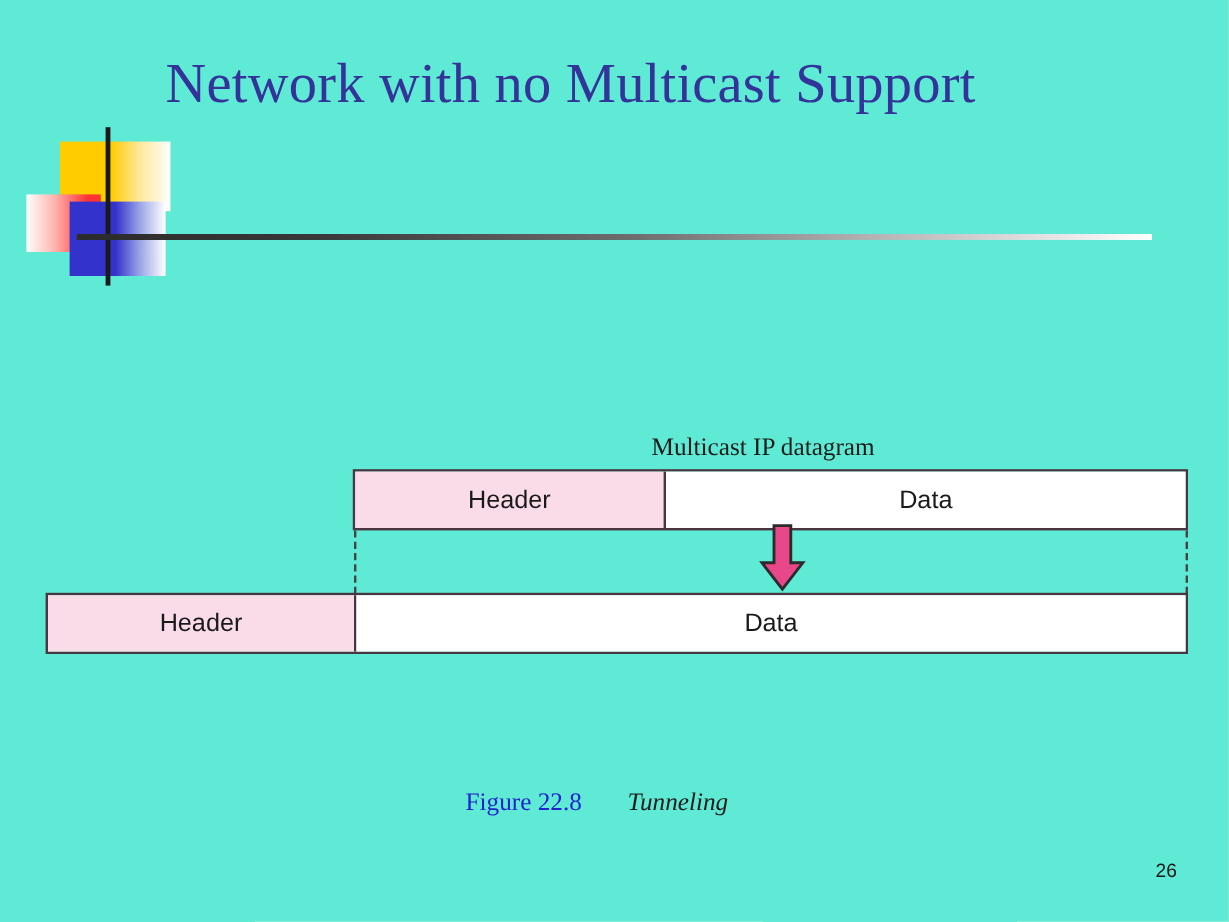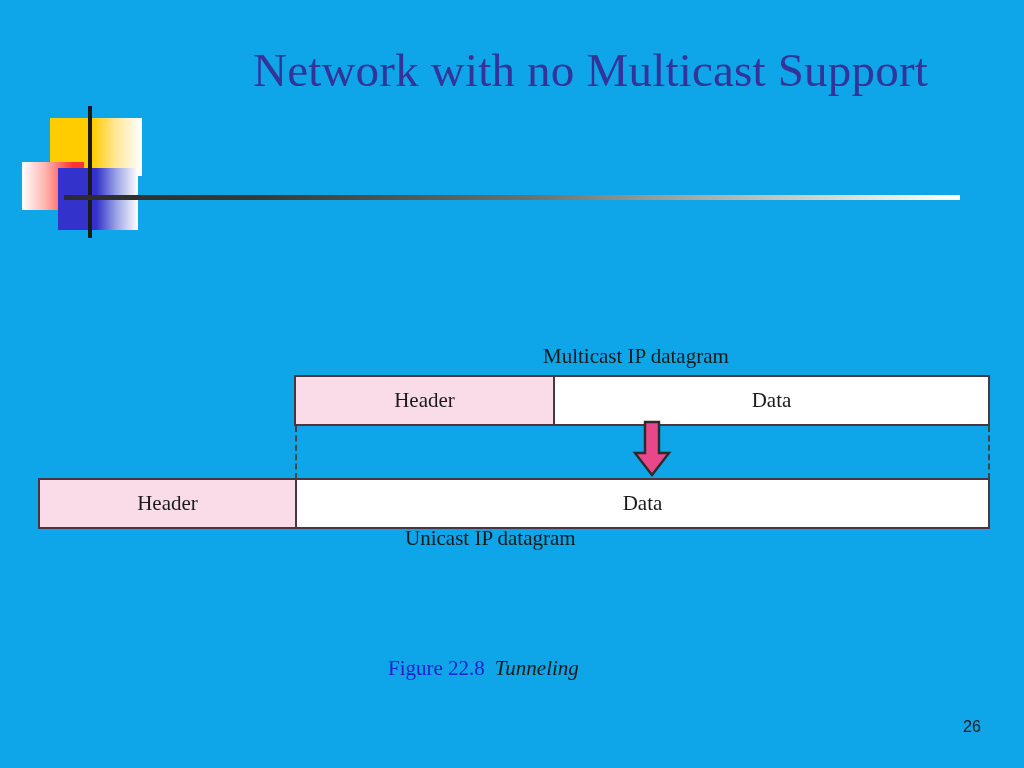--- a/index.html
+++ b/index.html
@@ -14,22 +14,21 @@
     overflow: hidden;
     position: relative;
   }
 
   
   #slide {
     position: absolute;
     left: 0; top: 0;
     width: 1024px;
     height: 768px;
-    background: #0ea5e9;
-    text-align: right;
+    background: #5eead4;
   }
 
   
   #title-block {
     position: absolute;
     left: 138px;
     top: 36px;
     width: 790px;
   }
   #slide-title {
@@ -84,21 +83,21 @@
     top: 195px;
     width: 896px;
     height: 5px;
     background: linear-gradient(to right, #2b2b2b 0%, #383838 22%, #6e6e6e 52%, #b9b9b9 76%, #e8e8e8 92%, #ffffff 100%);
   }
 
   
   #figure {
     position: absolute;
     left: 0px;
-    top: 330px;
+    top: 346px;
     width: 1024px;
     height: 240px;
   }
 
   .dg-label {
     position: absolute;
     font-family: "Liberation Serif", serif;
     font-size: 21px;
     color: #1a1a1a;
     white-space: nowrap;
@@ -162,21 +161,21 @@
   }
   #unicast-data-cell {
     flex: 1;
     background: #ffffff;
     display: flex;
     align-items: center;
     justify-content: center;
   }
 
   .cell-text {
-    font-family: Liberation Serif, serif;
+    font-family: Liberation Sans, sans-serif;
     font-size: 21px;
     color: #1a1a1a;
   }
 
   
   .dash-line {
     position: absolute;
     top: 96px;
     width: 0;
     height: 53px;
@@ -203,21 +202,21 @@
     white-space: nowrap;
   }
   #caption-figure {
     font-family: "Liberation Serif", serif;
     color: #2222CC;
   }
   #caption-title {
     font-family: "Liberation Serif", serif;
     color: #1a1a1a;
     font-style: italic;
-    margin-left: 10px;
+    margin-left: 38px;
   }
 
   
   #page-number {
     position: absolute;
     left: 963px;
     top: 718px;
     font-family: "Liberation Sans", sans-serif;
     font-size: 16px;
     color: #1a1a1a;
@@ -263,21 +262,20 @@
 
     <div id="unicast-row">
       <div id="unicast-header-cell">
         <span class="cell-text">Header</span>
       </div>
       <div id="unicast-data-cell">
         <span class="cell-text">Data</span>
       </div>
     </div>
 
-    <div class="dg-label" id="label-unicast">Unicast IP datagram</div>
   </div>
 
   <div id="caption">
     <span id="caption-figure">Figure 22.8</span><span id="caption-title">Tunneling</span>
   </div>
 
   <div id="page-number">26</div>
 
 </div>
 

